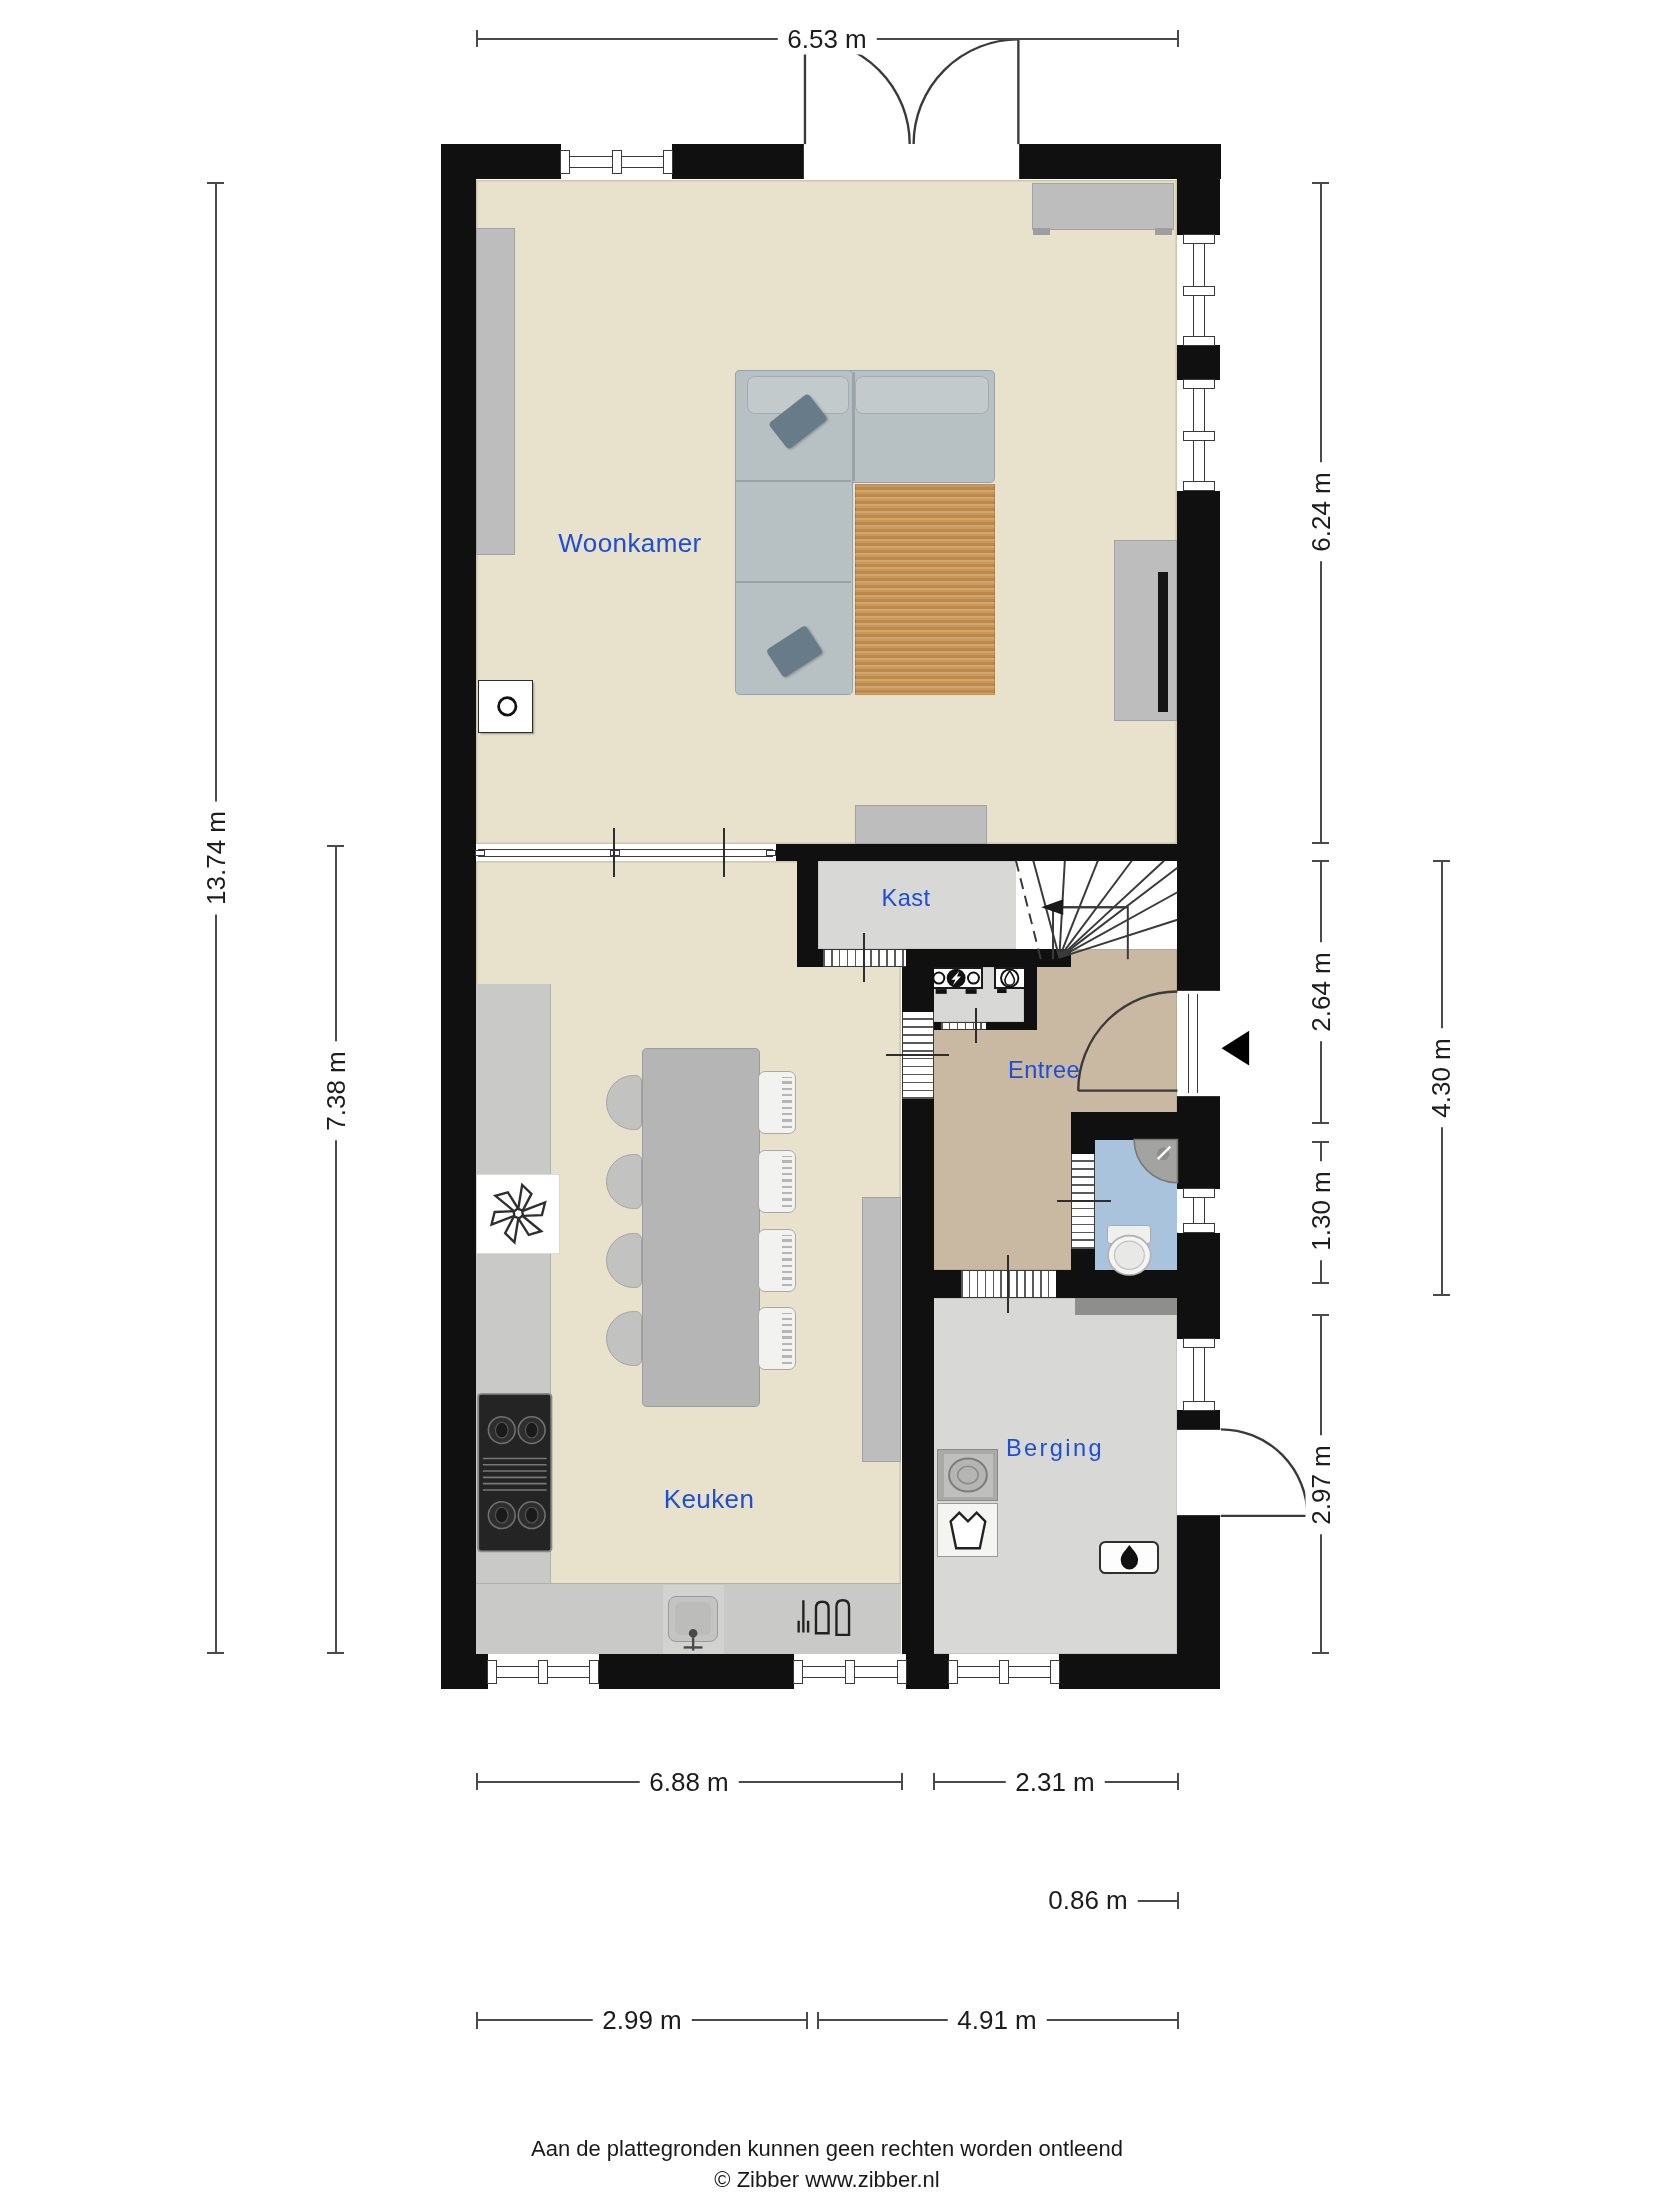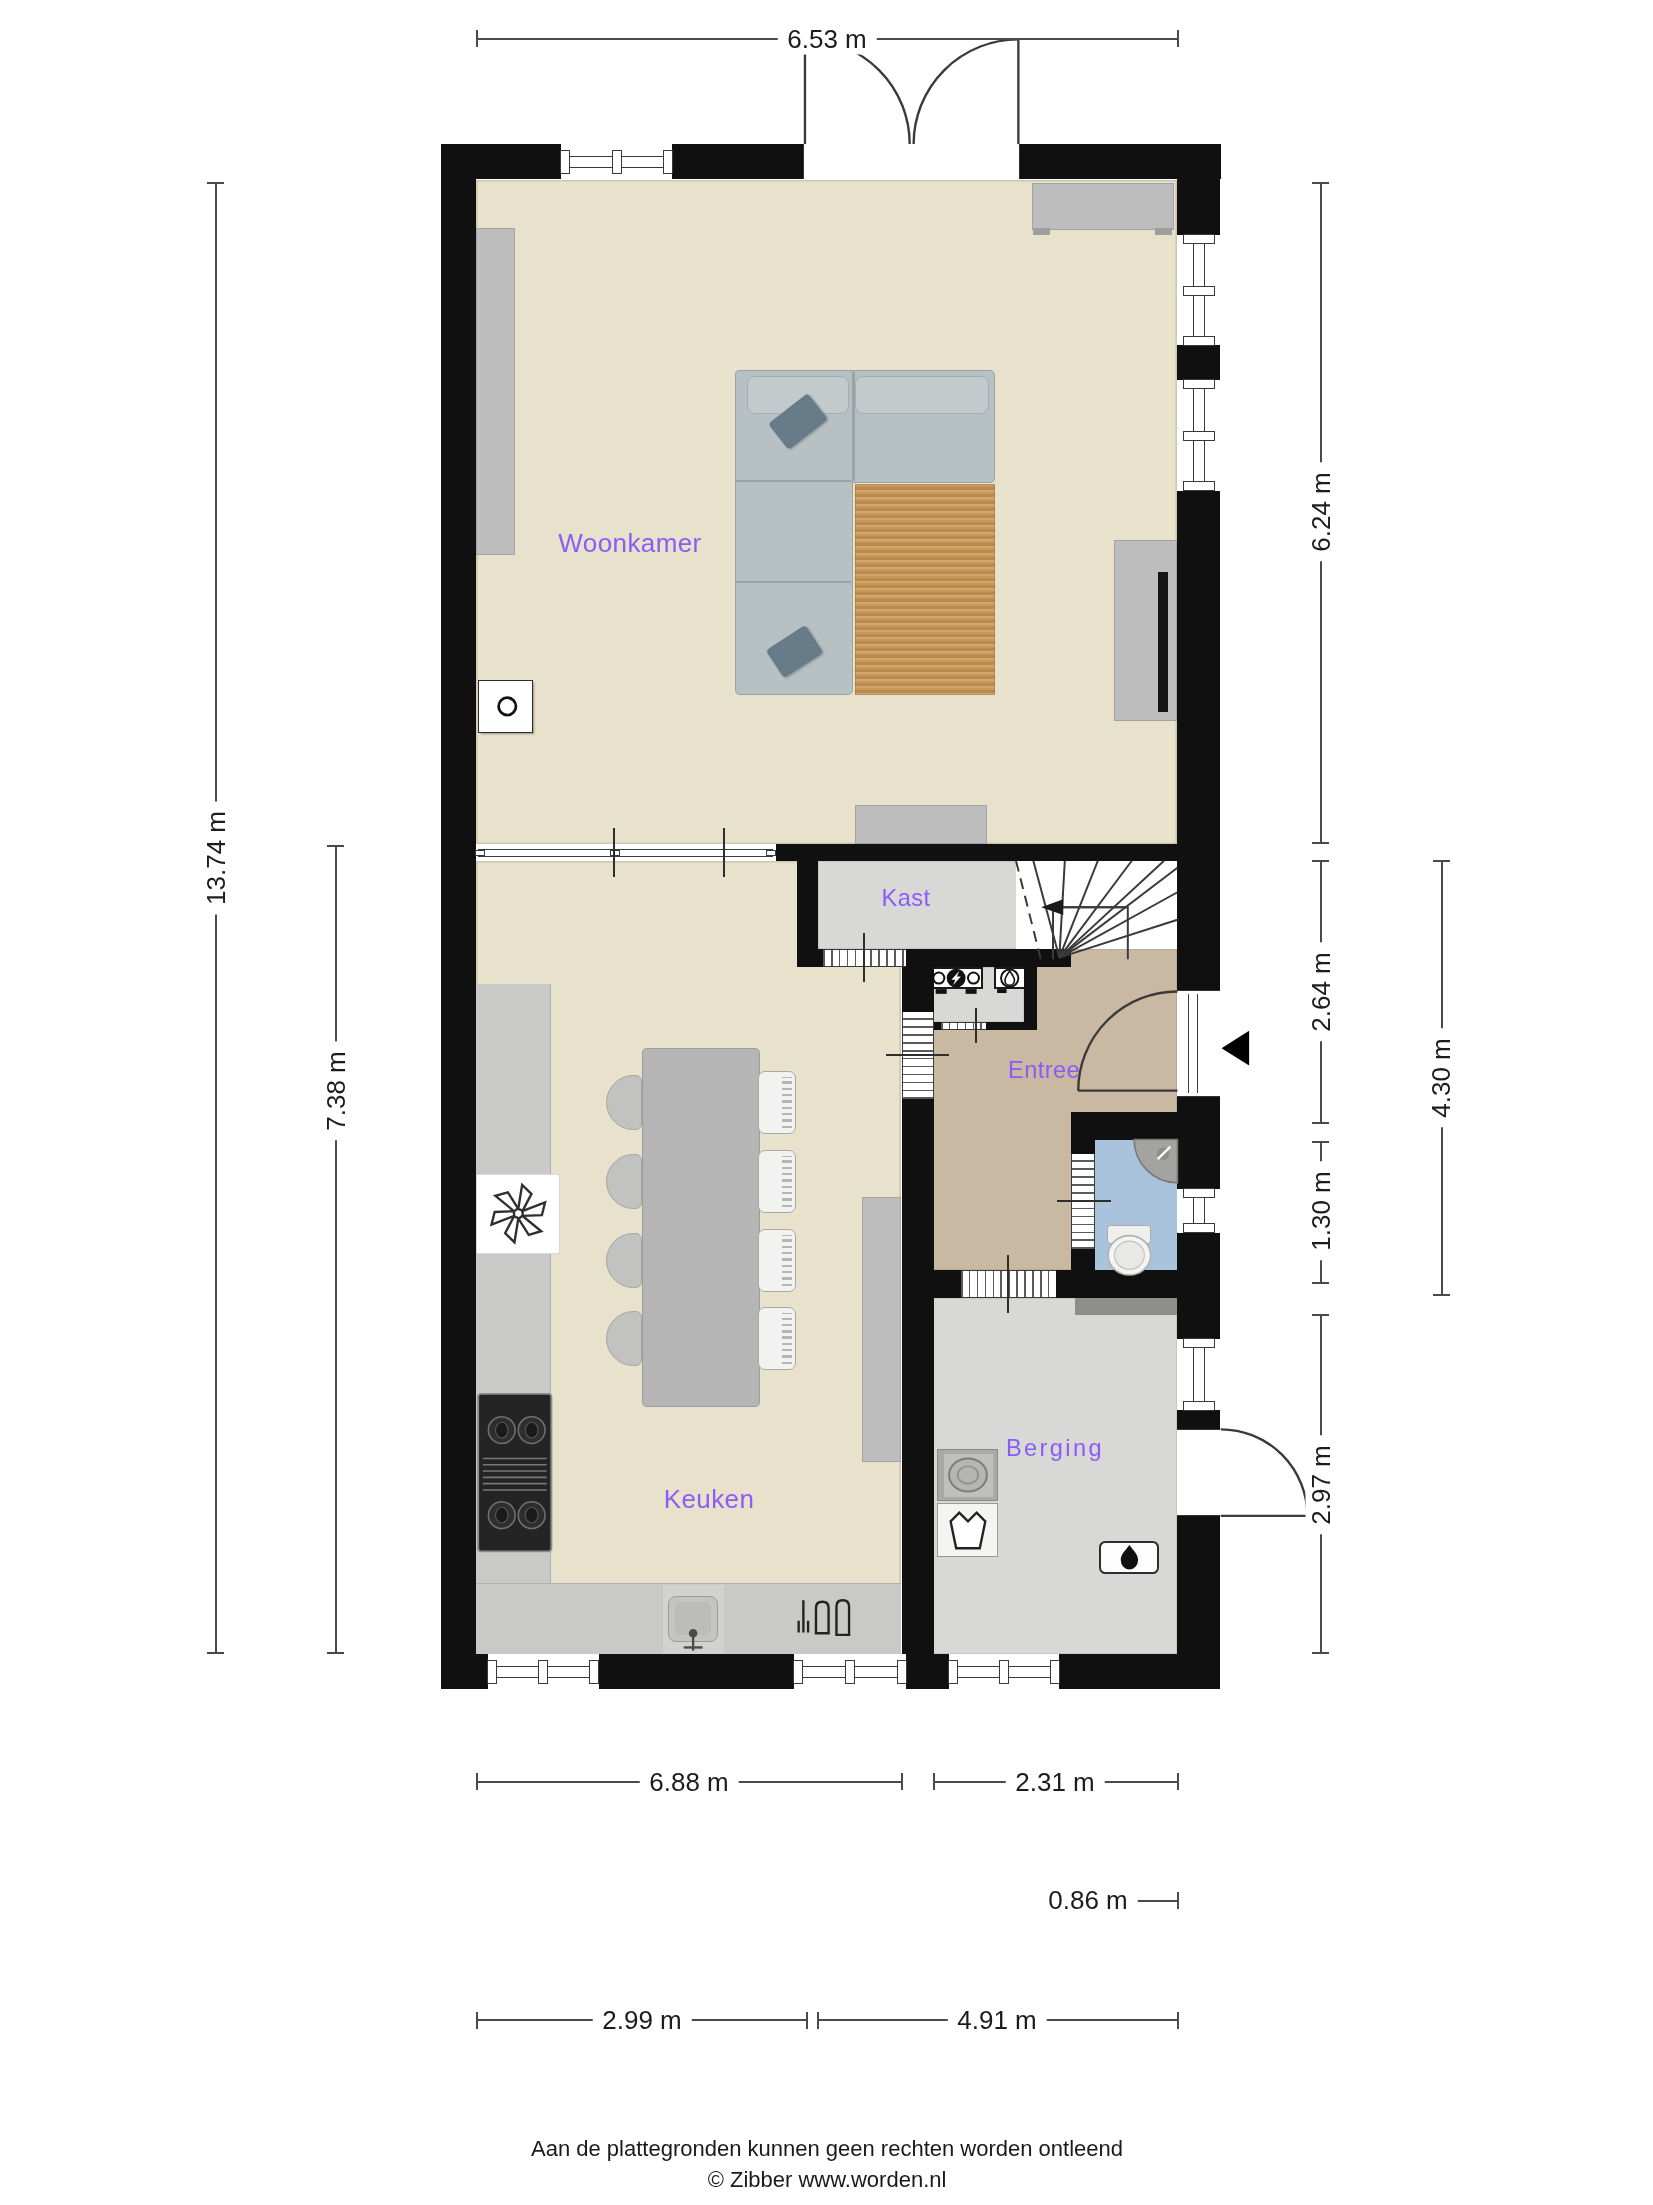--- a/index.html
+++ b/index.html
@@ -31,21 +31,21 @@
   .comb-h{position:absolute;background:repeating-linear-gradient(90deg,#5a5a5a 0 1.6px,#fff 1.6px 7.9px);
           border-top:1.6px solid #3a3a3a;border-bottom:1.6px solid #3a3a3a;box-sizing:border-box;}
   .comb-v{position:absolute;background:repeating-linear-gradient(0deg,#5a5a5a 0 1.6px,#fff 1.6px 7.9px);
           border-left:1.6px solid #3a3a3a;border-right:1.6px solid #3a3a3a;box-sizing:border-box;}
   .tick{position:absolute;background:#2e2e2e;}
   
   .dl,.dtick{position:absolute;background:#4a4a4a;}
   .dlab{position:absolute;font-size:26px;color:#1c1c1c;background:#fff;padding:0 9.5px;
         white-space:nowrap;transform:translate(-50%,-50%);}
   .dlab.v{transform:translate(-50%,-50%) rotate(-90deg);}
-  .rlab{position:absolute;font-size:26px;color:#8b5cf6;transform:translate(-50%,-50%);
+  .rlab{position:absolute;font-size:26px;color:#1d4ed8;transform:translate(-50%,-50%);
         white-space:nowrap;letter-spacing:0.4px;}
   .footer-line{position:absolute;width:100%;text-align:center;font-size:22px;color:#1a1a1a;}
   .rug{position:absolute;background:#c79250;
        background-image:repeating-linear-gradient(0deg,rgba(255,255,255,.18) 0 2.4px,rgba(0,0,0,.06) 2.4px 4.7px,rgba(255,255,255,.05) 4.7px 7px);
        box-shadow:inset 0 0 0 0.8px rgba(0,0,0,.15);}
   .sofa{position:absolute;background:#b7c0c3;border:1.6px solid #99a3a7;box-sizing:border-box;border-radius:4.7px;}
   .sofa-b{position:absolute;background:#c2cacc;border:1.6px solid #a3adb0;box-sizing:border-box;border-radius:7.9px;}
   .sline{position:absolute;background:#9aa4a8;}
   .pillow{position:absolute;background:#677b88;border-radius:3.9px;box-shadow:0.8px 1.6px 2.4px rgba(0,0,0,.25);}
   .chair{position:absolute;background:#f2f2f1;border:1.6px solid #a8a8a8;border-radius:7px;box-sizing:border-box;}
@@ -415,16 +415,16 @@
   <div class="dtick" style="left:476px;top:2012px;width:1.6px;height:17.3px;"></div>
   <div class="dtick" style="left:806px;top:2012px;width:1.6px;height:17.3px;"></div>
   <div class="dlab" style="left:642px;top:2020px;">2.99 m</div>
 
   <div class="dl" style="left:818px;top:2019px;width:360px;height:1.6px;"></div>
   <div class="dtick" style="left:817px;top:2012px;width:1.6px;height:17.3px;"></div>
   <div class="dtick" style="left:1177px;top:2012px;width:1.6px;height:17.3px;"></div>
   <div class="dlab" style="left:997px;top:2020px;">4.91 m</div>
 
   <div class="footer-line" style="top:2136px;">Aan de plattegronden kunnen geen rechten worden ontleend</div>
-  <div class="footer-line" style="top:2167px;">© Zibber www.worden.nl</div>
+  <div class="footer-line" style="top:2167px;">© Zibber www.zibber.nl</div>
 
 </div>
 
 
 </body></html>

